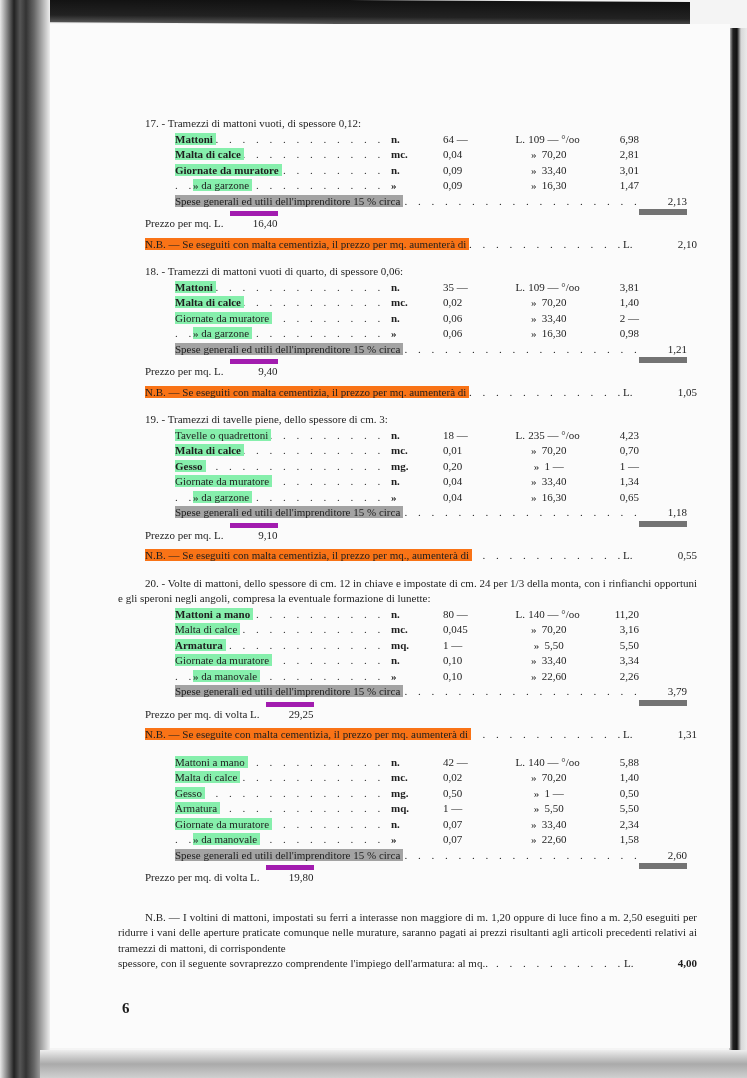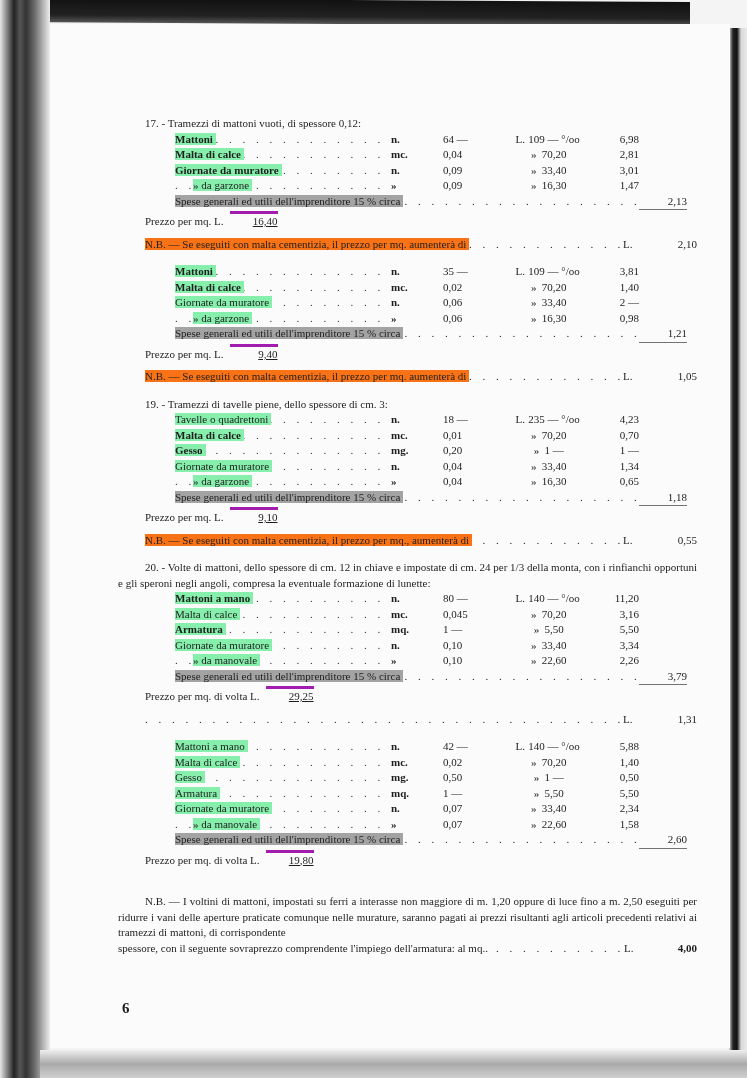--- a/index.html
+++ b/index.html
@@ -44,24 +44,24 @@
     .c-item .dots { position: absolute; left: 30px; right: 2px; top: 0; letter-spacing: 4px; color: #333; z-index: 0; }
     .c-unit { width: 44px; font-weight: bold; }
     .c-qty { width: 66px; text-align: left; padding-left: 8px; box-sizing: border-box; }
     .c-price { width: 90px; text-align: center; }
     .c-price .p-sym { display: inline-block; width: 16px; }
     .c-total { width: 48px; text-align: right; }
     .bold { font-weight: bold; }
     .spese-row .c-item-wide { position: relative; flex: 0 0 494px; overflow: hidden; padding-left: 30px; box-sizing: border-box; }
     .spese-row .c-item-wide .lbl { background: #a3a3a3; position: relative; z-index: 1; padding-right: 3px; }
     .spese-row .c-item-wide .dots { position: absolute; left: 30px; right: 4px; top: 0; letter-spacing: 4px; z-index: 0; }
-    .spese-row .c-total { border-bottom: 1px solid #737373; }
+    .spese-row .c-total { border-bottom: 6px solid #737373; }
     .total-row { margin-top: 3px; }
     .total-row .tot-lbl { padding-right: 6px; }
-    .total-row .c-total { border-top: 3px solid #a21caf; margin-top: -1px; text-decoration: underline; }
+    .total-row .c-total { border-top: 5px solid #a21caf; margin-top: -1px; }
     .nb-row { display: flex; white-space: nowrap; margin-top: 9px; }
     .nb-row .nb-text { position: relative; flex: 0 0 478px; overflow: hidden; }
     .nb-row .nb-text .lbl { background: #f97316; position: relative; z-index: 1; padding-right: 3px; }
     .nb-row .nb-text .dots { position: absolute; left: 0; right: 2px; top: 0; letter-spacing: 4px; z-index: 0; text-align: right; }
     .nb-row .nb-cur { width: 26px; }
     .nb-row .c-total { width: 48px; }
     .final-note { margin-left: -27px; width: 579px; text-indent: 27px; text-align: justify; margin-top: 28px; }
     .final-note .fn-last { display: flex; white-space: nowrap; text-indent: 0; }
     .final-note .fn-last .fn-text { position: relative; flex: 0 0 506px; overflow: hidden; }
     .final-note .fn-last .fn-text .lbl { background: #fbfbfb; position: relative; z-index: 1; padding-right: 3px; }
@@ -121,20 +121,21 @@
         <span class="tot-lbl">Prezzo per mq. L.</span>
         <span class="c-total">16,40</span>
       </div>
       <div class="nb-row" style="margin-left: 0px;">
         <div class="nb-text"><span class="dots">. . . . . . . . . . . . . . . . . . . . . . . . . . . . . . . . . . . . . . . . . . . . . . . . . .</span><span class="lbl">N.B. — Se eseguiti con malta cementizia, il prezzo per mq. aumenterà di</span></div>
         <span class="nb-cur">L.</span>
         <span class="c-total">2,10</span>
       </div>
     </div>
     <div class="section">
+      <div class="heading" style="margin-left: 0px;">18. - Tramezzi di mattoni vuoti di quarto, di spessore 0,06:</div>
       <div class="row">
         <div class="c-item"><span class="dots">. . . . . . . . . . . . . . . . . . . . . . . . . . . . . . . . . . . . . . . . . . . . . . . . . .</span><span class="lbl bold">Mattoni</span></div>
         <span class="c-unit">n.</span>
         <span class="c-qty">35 —</span>
         <span class="c-price"><span class="p-sym">L.</span><span>109 — °/oo</span></span>
         <span class="c-total">3,81</span>
       </div>
       <div class="row">
         <div class="c-item"><span class="dots">. . . . . . . . . . . . . . . . . . . . . . . . . . . . . . . . . . . . . . . . . . . . . . . . . .</span><span class="lbl bold">Malta di calce</span></div>
         <span class="c-unit">mc.</span>
@@ -260,21 +261,21 @@
       </div>
       <div class="row spese-row">
         <div class="c-item-wide"><span class="dots">. . . . . . . . . . . . . . . . . . . . . . . . . . . . . . . . . . . . . . . . . . . . . . . . . .</span><span class="lbl">Spese generali ed utili dell'imprenditore 15 % circa</span></div>
         <span class="c-total">3,79</span>
       </div>
       <div class="row total-row">
         <span class="tot-lbl">Prezzo per mq. di volta L.</span>
         <span class="c-total">29,25</span>
       </div>
       <div class="nb-row" style="margin-left: 0px;">
-        <div class="nb-text"><span class="dots">. . . . . . . . . . . . . . . . . . . . . . . . . . . . . . . . . . . . . . . . . . . . . . . . . .</span></div>
+        <div class="nb-text"><span class="dots">. . . . . . . . . . . . . . . . . . . . . . . . . . . . . . . . . . . . . . . . . . . . . . . . . .</span><span class="lbl">N.B. — Se eseguite con malta cementizia, il prezzo per mq. aumenterà di</span></div>
         <span class="nb-cur">L.</span>
         <span class="c-total">1,31</span>
       </div>
     </div>
     <div class="section">
       <div class="row">
         <div class="c-item"><span class="dots">. . . . . . . . . . . . . . . . . . . . . . . . . . . . . . . . . . . . . . . . . . . . . . . . . .</span><span class="lbl">Mattoni a mano</span></div>
         <span class="c-unit">n.</span>
         <span class="c-qty">42 —</span>
         <span class="c-price"><span class="p-sym">L.</span><span>140 — °/oo</span></span>

